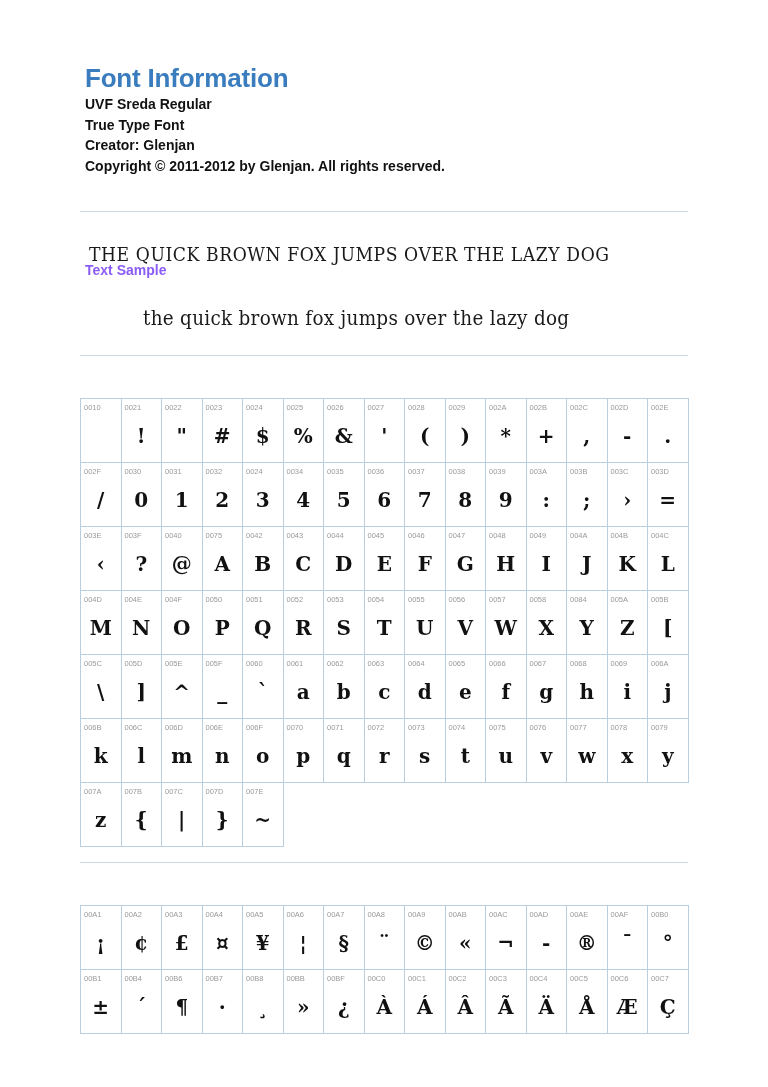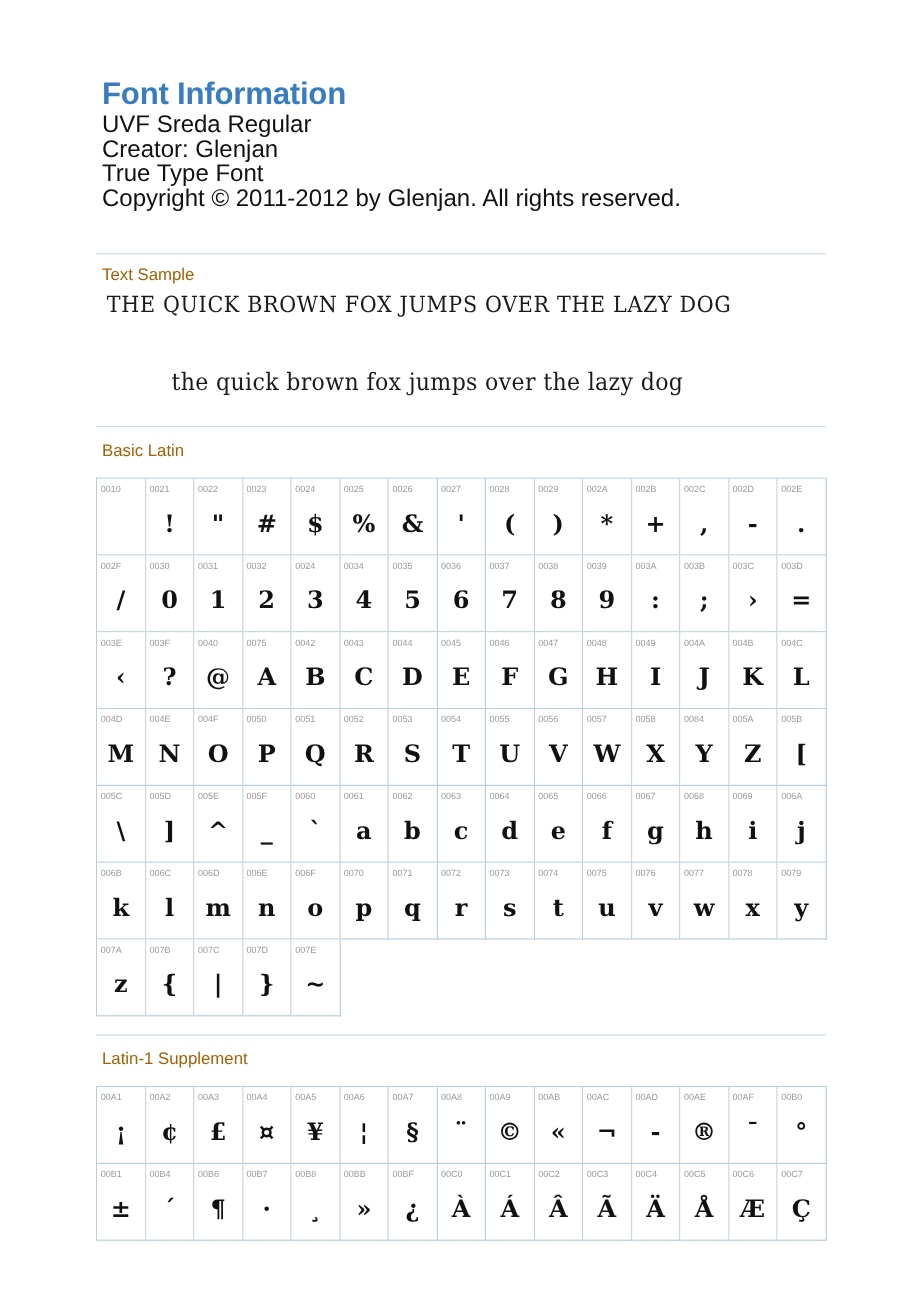--- a/index.html
+++ b/index.html
@@ -1,41 +1,41 @@
 <!DOCTYPE html>
 <html><head>
 <meta charset="utf-8">
 <style>
   html, body { margin: 0; padding: 0; background: #ffffff; }
   body { width: 768px; height: 1087px; position: relative; overflow: hidden; font-family: "Liberation Sans", sans-serif; color: #111; }
   .page { position: absolute; left: 0; top: 0; width: 708px; height: 1087px; }
   .title { position: absolute; left: 85px; top: 62px; font-size: 26px; font-weight: bold; color: #3a7dbf; letter-spacing: -0.2px; line-height: 32px; }
-  .info { position: absolute; left: 85px; top: 94px; font-size: 20px; font-weight: normal; line-height: 20.6px; color: #111; }
+  .info { position: absolute; left: 85px; top: 94px; font-size: 14px; font-weight: bold; line-height: 20.6px; color: #111; }
   .info div { white-space: nowrap; }
   .rule { position: absolute; left: 80px; width: 608px; height: 1px; background: #c8d9e8; }
-  .section-title { position: absolute; left: 85px; font-size: 14px; font-weight: normal; color: #a16207; line-height: 18px; }
+  .section-title { position: absolute; left: 85px; font-size: 14px; font-weight: bold; color: #8b5cf6; line-height: 18px; margin-top: 42px; }
   .sample { position: absolute; font-family: "DejaVu Serif", serif; color: #1a1a1a; white-space: nowrap; }
   .sample-upper { left: 89px; top: 244px; font-size: 18.5px; letter-spacing: 0.6px; transform: scaleX(0.93); transform-origin: left top; }
   .sample-lower { left: 143px; top: 306px; font-size: 20px; letter-spacing: 0.3px; transform: scaleX(0.92); transform-origin: left top; }
   .grid { position: absolute; left: 80px; display: grid; grid-template-columns: repeat(15, 40.5px); border-top: 1px solid #b9cfe0; border-left: 1px solid #b9cfe0; }
   .cell { height: 64px; border-right: 1px solid #b9cfe0; border-bottom: 1px solid #b9cfe0; position: relative; box-sizing: border-box; background: #fff; }
   .cell .code { position: absolute; left: 3px; top: 4px; font-size: 7.5px; color: #9a9a9a; font-family: "Liberation Sans", sans-serif; }
   .cell .glyph { position: absolute; left: 0; right: 0; top: 22px; text-align: center; font-family: "DejaVu Serif", serif; font-size: 20px; font-weight: bold; color: #111; line-height: 30px; }
 </style>
 </head>
 <body>
 
 <div class="page">
 
   <div class="title">Font Information</div>
 
   <div class="info">
     <div>UVF Sreda Regular</div>
+    <div>True Type Font</div>
     <div>Creator: Glenjan</div>
-    <div>True Type Font</div>
     <div>Copyright © 2011-2012 by Glenjan. All rights reserved.</div>
   </div>
 
   <div class="rule" style="top:211px"></div>
   <div class="section-title" style="top:219px">Text Sample</div>
   <div class="sample sample-upper">THE QUICK BROWN FOX JUMPS OVER THE LAZY DOG</div>
   <div class="sample sample-lower">the quick brown fox jumps over the lazy dog</div>
 
   <div class="rule" style="top:355px"></div>
   <div class="section-title" style="top:366px">Basic Latin</div>

